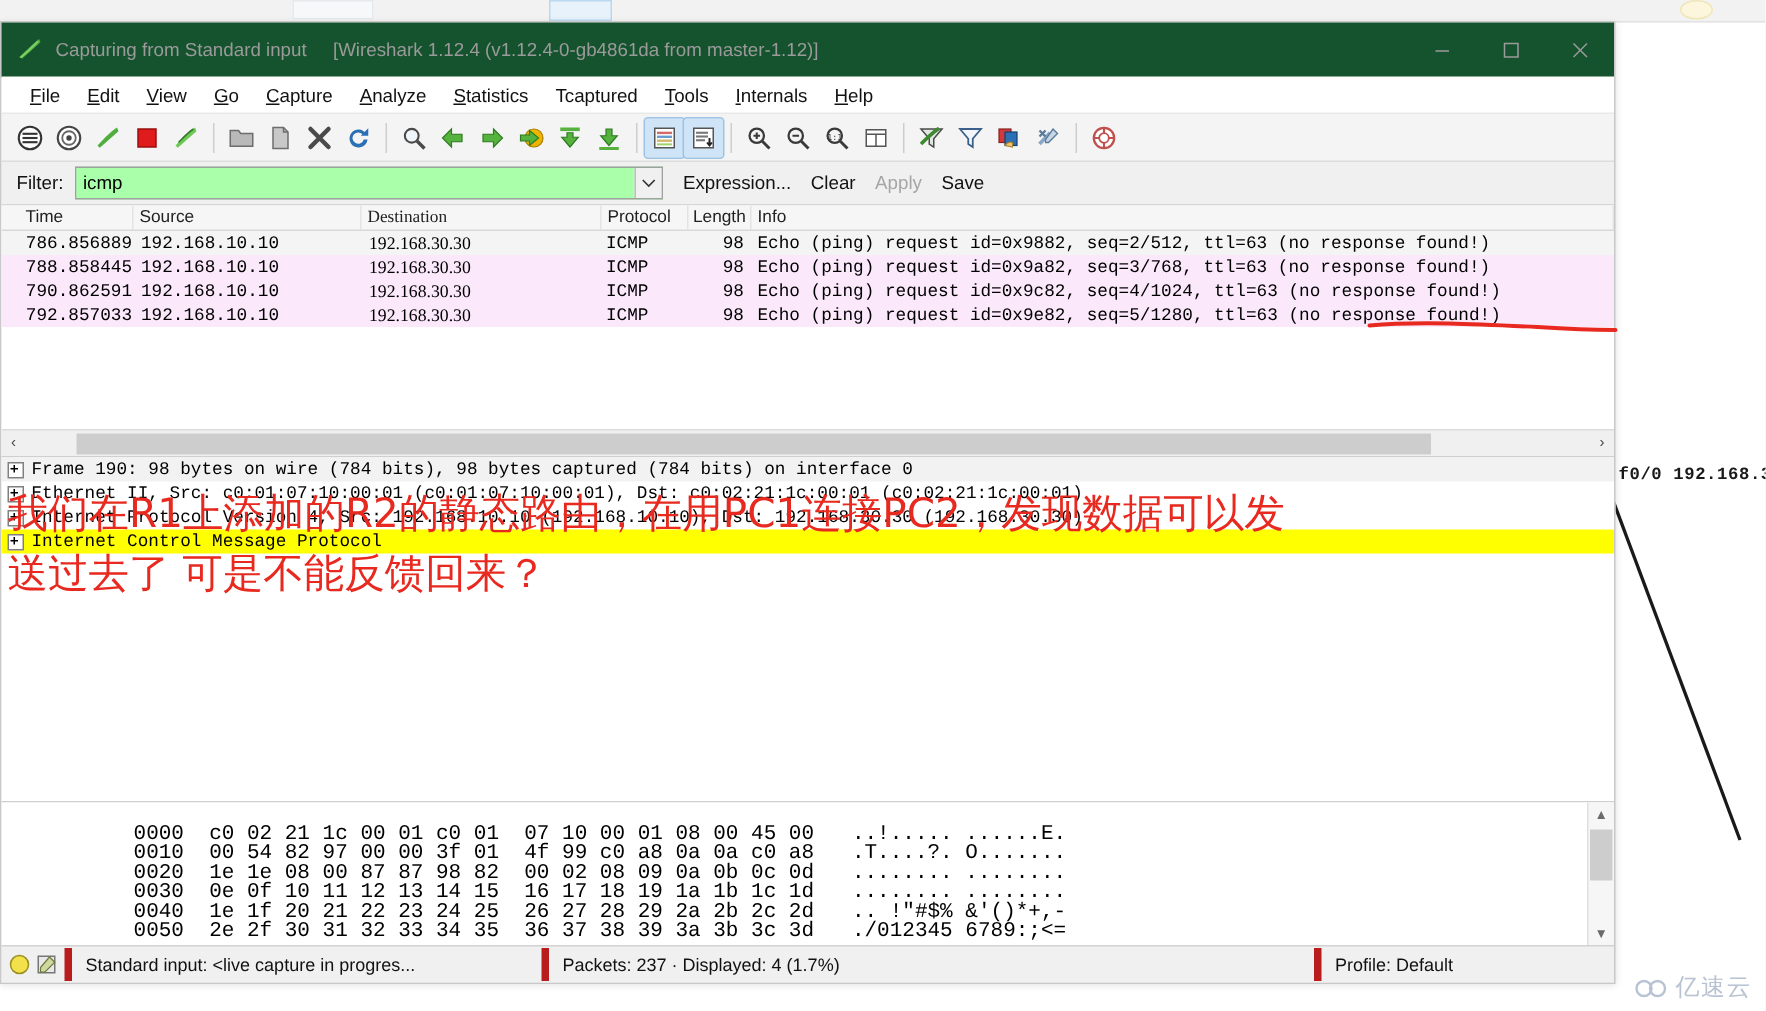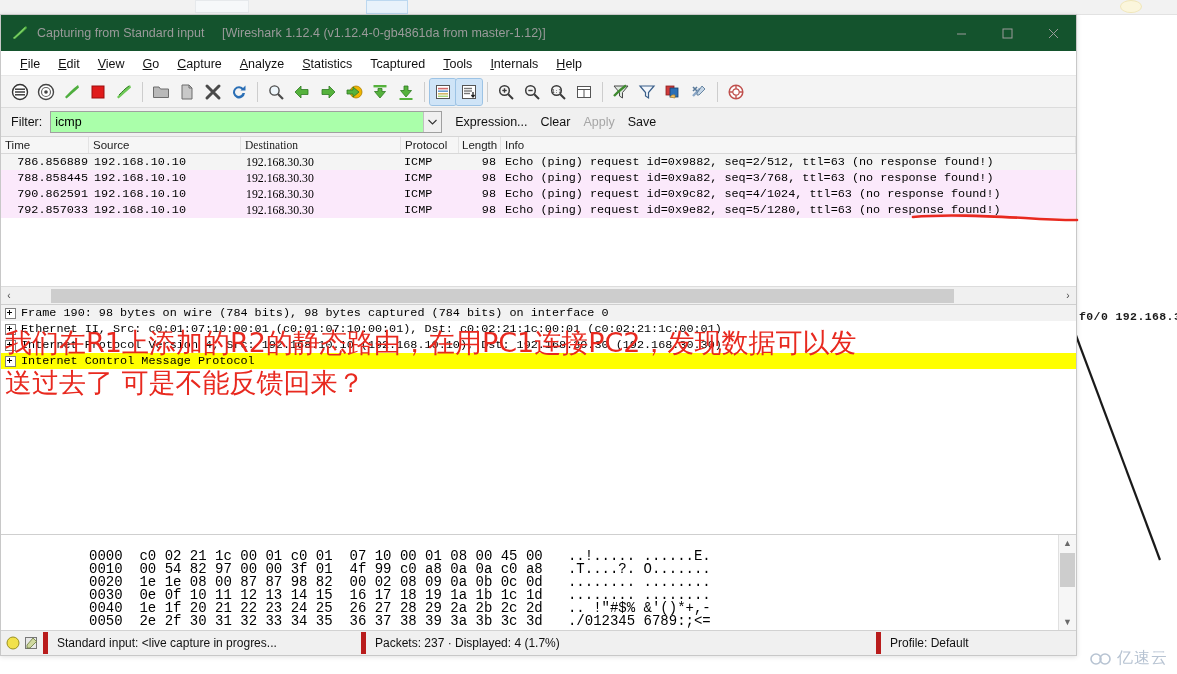--- a/index.html
+++ b/index.html
@@ -460,21 +460,21 @@
         </div>
       </div>
       <span class="fbtn">Expression...</span>
       <span class="fbtn">Clear</span>
       <span class="fbtn dis">Apply</span>
       <span class="fbtn">Save</span>
     </div>
 
     <div class="pktlist">
       <div class="pl-head">
-        <div class="c-time" style="text-align:left;padding-left:4px;">Time</div>
+        <div class="c-time" style="text-align:left;padding-left:16px;">Time</div>
         <div class="c-src">Source</div>
         <div class="c-dst">Destination</div>
         <div class="c-proto">Protocol</div>
         <div class="c-len" style="text-align:left;padding-left:3px;">Length</div>
         <div class="c-info">Info</div>
       </div>
       <div class="pl-body">
         <div class="pl-row row-a">
           <div class="c-time">786.856889</div>
           <div class="c-src">192.168.10.10</div>

